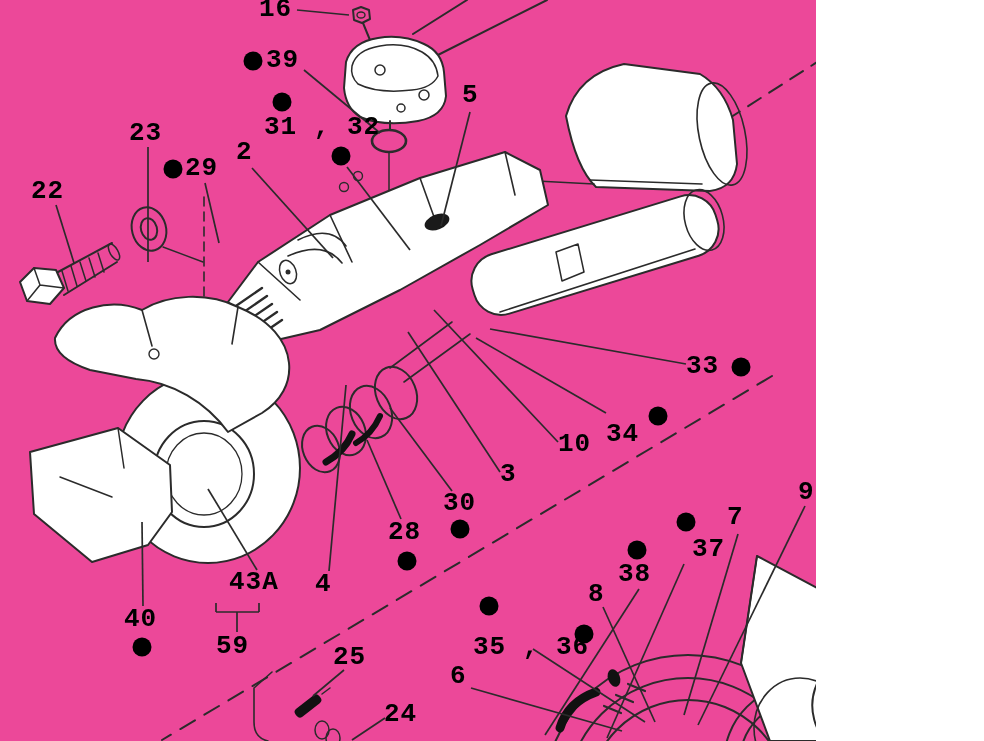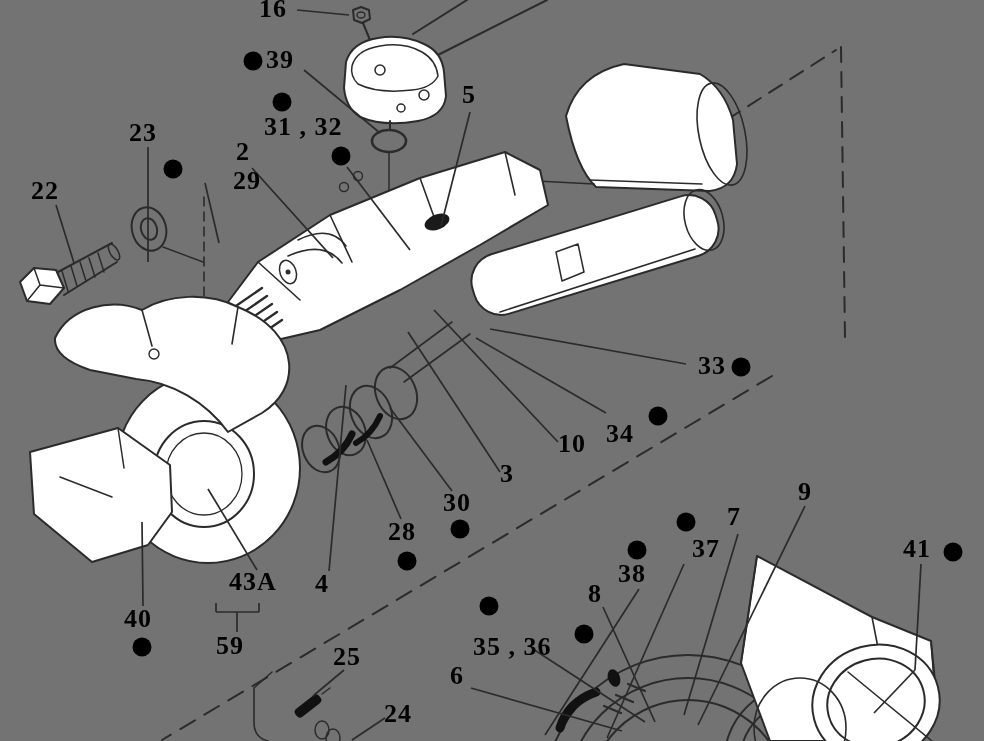--- a/index.html
+++ b/index.html
@@ -1,18 +1,18 @@
 <!DOCTYPE html>
 <html><head>
 <meta charset="utf-8">
 <style>
   html,body{margin:0;padding:0;background:#fff;}
   .stage{
-    position:relative;width:984px;height:741px;background:#737373;
-    overflow:hidden;font-family:Liberation Serif, serif;
+    position:relative;width:816px;height:741px;background:#ec4899;
+    overflow:hidden;font-family:Liberation Mono, monospace;
   }
   .stage svg{position:absolute;left:0;top:0;}
   .art{stroke:#2b2b2b;fill:none;stroke-width:2;stroke-linecap:round;stroke-linejoin:round;}
   .callout{
     position:absolute;font-weight:700;font-size:26px;line-height:1;
     color:#000;white-space:nowrap;letter-spacing:1px;
   }
   .dot{
     position:absolute;width:19px;height:19px;border-radius:50%;
     background:#000;transform:translate(-50%,-50%);
@@ -187,25 +187,25 @@
         <line x1="805" y1="506" x2="698" y2="725" stroke="#2b2b2b" stroke-width="1.7"></line>
         <line x1="921" y1="564" x2="915" y2="670" stroke="#2b2b2b" stroke-width="1.7"></line>
         <line x1="915" y1="670" x2="874" y2="713" stroke="#2b2b2b" stroke-width="1.7"></line>
       </g>
   </svg>
 
 <div class="callout" style="left: 259px; top: -4px; color: rgb(0, 0, 0);">16</div>
     <div class="callout" style="left: 266px; top: 47px; color: rgb(0, 0, 0);">39</div>
     <div class="callout" style="left: 264px; top: 114px; color: rgb(0, 0, 0);">31 , 32</div>
     <div class="callout" style="left: 236px; top: 139px; color: rgb(0, 0, 0);">2</div>
-    <div class="callout" style="left: 185px; top: 168px; color: rgb(0, 0, 0); margin-left: 48px;">29</div>
+    <div class="callout" style="left: 185px; top: 155px; color: rgb(0, 0, 0);">29</div>
     <div class="callout" style="left: 129px; top: 120px; color: rgb(0, 0, 0);">23</div>
     <div class="callout" style="left: 31px; top: 178px; color: rgb(0, 0, 0);">22</div>
     <div class="callout" style="left: 462px; top: 82px; color: rgb(0, 0, 0);">5</div>
-    <div class="callout" style="left: 686px; top: 353px; color: rgb(0, 0, 0); margin-left: 12px;">33</div>
+    <div class="callout" style="left: 686px; top: 353px; color: rgb(0, 0, 0);">33</div>
     <div class="callout" style="left: 606px; top: 401px; color: rgb(0, 0, 0); margin-top: 20px;">34</div>
     <div class="callout" style="left: 558px; top: 431px; color: rgb(0, 0, 0);">10</div>
     <div class="callout" style="left: 500px; top: 461px; color: rgb(0, 0, 0);">3</div>
     <div class="callout" style="left: 443px; top: 490px; color: rgb(0, 0, 0);">30</div>
     <div class="callout" style="left: 388px; top: 519px; color: rgb(0, 0, 0);">28</div>
     <div class="callout" style="left: 315px; top: 571px; color: rgb(0, 0, 0);">4</div>
     <div class="callout" style="left: 229px; top: 569px; color: rgb(0, 0, 0);">43A</div>
     <div class="callout" style="left: 124px; top: 606px; color: rgb(0, 0, 0);">40</div>
     <div class="callout" style="left: 216px; top: 633px; color: rgb(0, 0, 0);">59</div>
     <div class="callout" style="left: 333px; top: 644px; color: rgb(0, 0, 0);">25</div>

